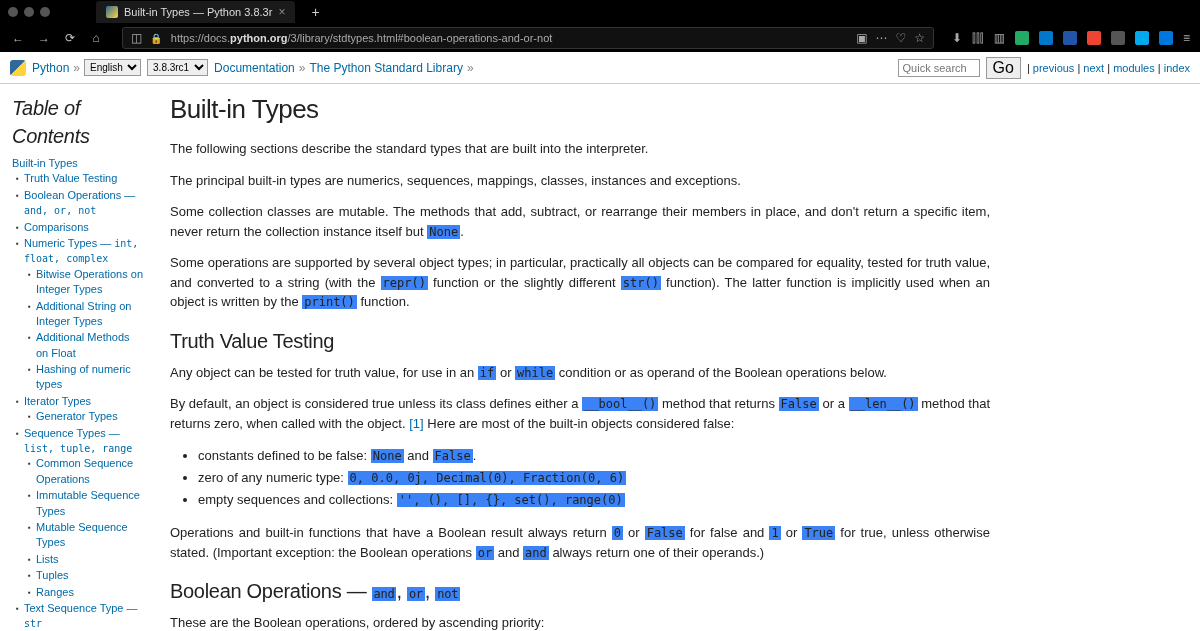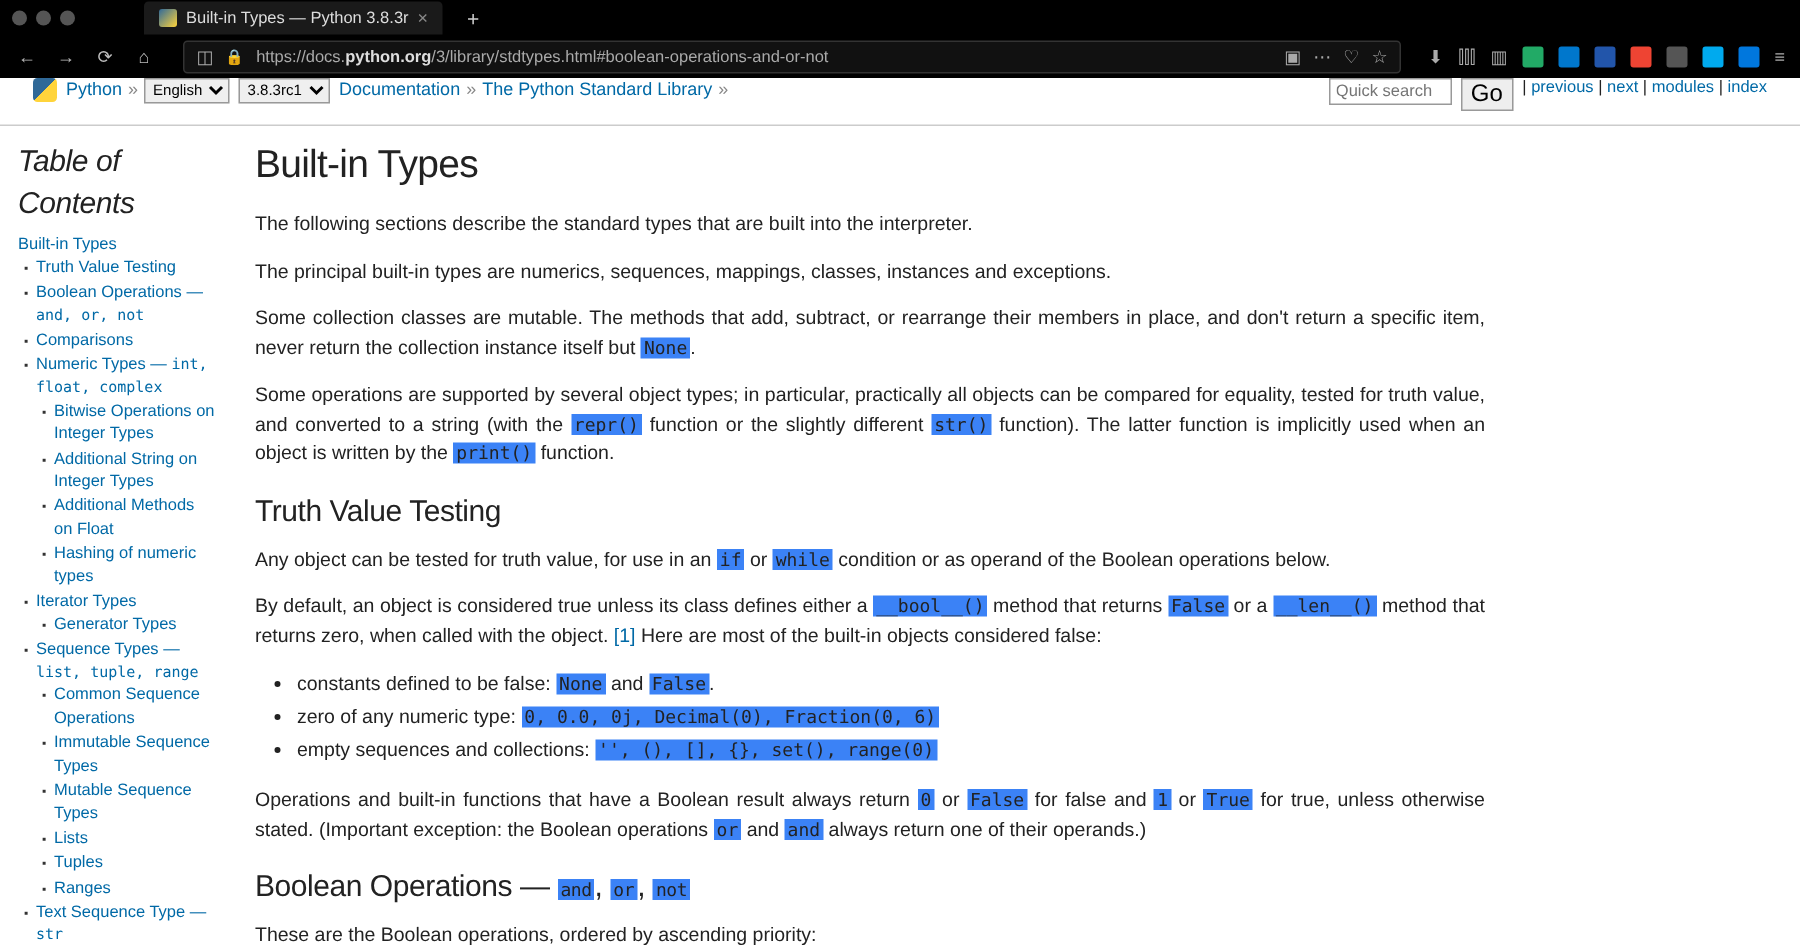--- a/index.html
+++ b/index.html
@@ -12,21 +12,21 @@
 .plus { color: #ccc; font-size: 14px; margin-left: 10px; }
 .toolbar { background: #000; height: 28px; display: flex; align-items: center; padding: 0 10px; gap: 10px; color: #ccc; font-size: 12px; }
 .navicon { width: 16px; text-align: center; color: #bbb; cursor: pointer; }
 .urlbar { flex: 1; background: #111; border: 1px solid #333; border-radius: 3px; height: 22px; display: flex; align-items: center; padding: 0 8px; gap: 8px; color: #aaa; margin: 0 8px; }
 .urlbar .lock { font-size: 10px; }
 .urlbar .url { font-size: 11px; }
 .urlbar .url b { color: #ddd; }
 .righticons { display: flex; gap: 10px; align-items: center; }
 .righticons span { font-size: 12px; color: #aaa; }
 .ext { width: 14px; height: 14px; border-radius: 2px; display: inline-block; }
-.relbar { background: #fff; height: 32px; border-bottom: 1px solid #ccc; display: flex; align-items: flex-start; padding: 0 22px; font-size: 12px; }
+.relbar { background: #fff; height: 32px; border-bottom: 1px solid #ccc; display: flex; align-items: center; padding: 0 10px; font-size: 12px; }
 .pylogo { width: 16px; height: 16px; background: linear-gradient(135deg,#306998 50%,#ffd43b 50%); border-radius: 3px; margin-right: 6px; }
 .relbar a { color: #0069a6; text-decoration: none; }
 .relbar .sep { margin: 0 4px; color: #888; }
 .relbar select { font-size: 10px; border: 1px solid #999; padding: 1px; }
 .relbar .spacer { flex: 1; }
 .relbar input.qs { border: 1px solid #999; font-size: 11px; padding: 2px 4px; width: 82px; }
 .relbar button.go { font-size: 16px; border: 1px solid #999; background: #eee; padding: 1px 6px; margin: 0 6px; }
 .relbar .nav a { color: #0069a6; }
 .relbar .nav { font-size: 11px; }
 .main { display: flex; }

